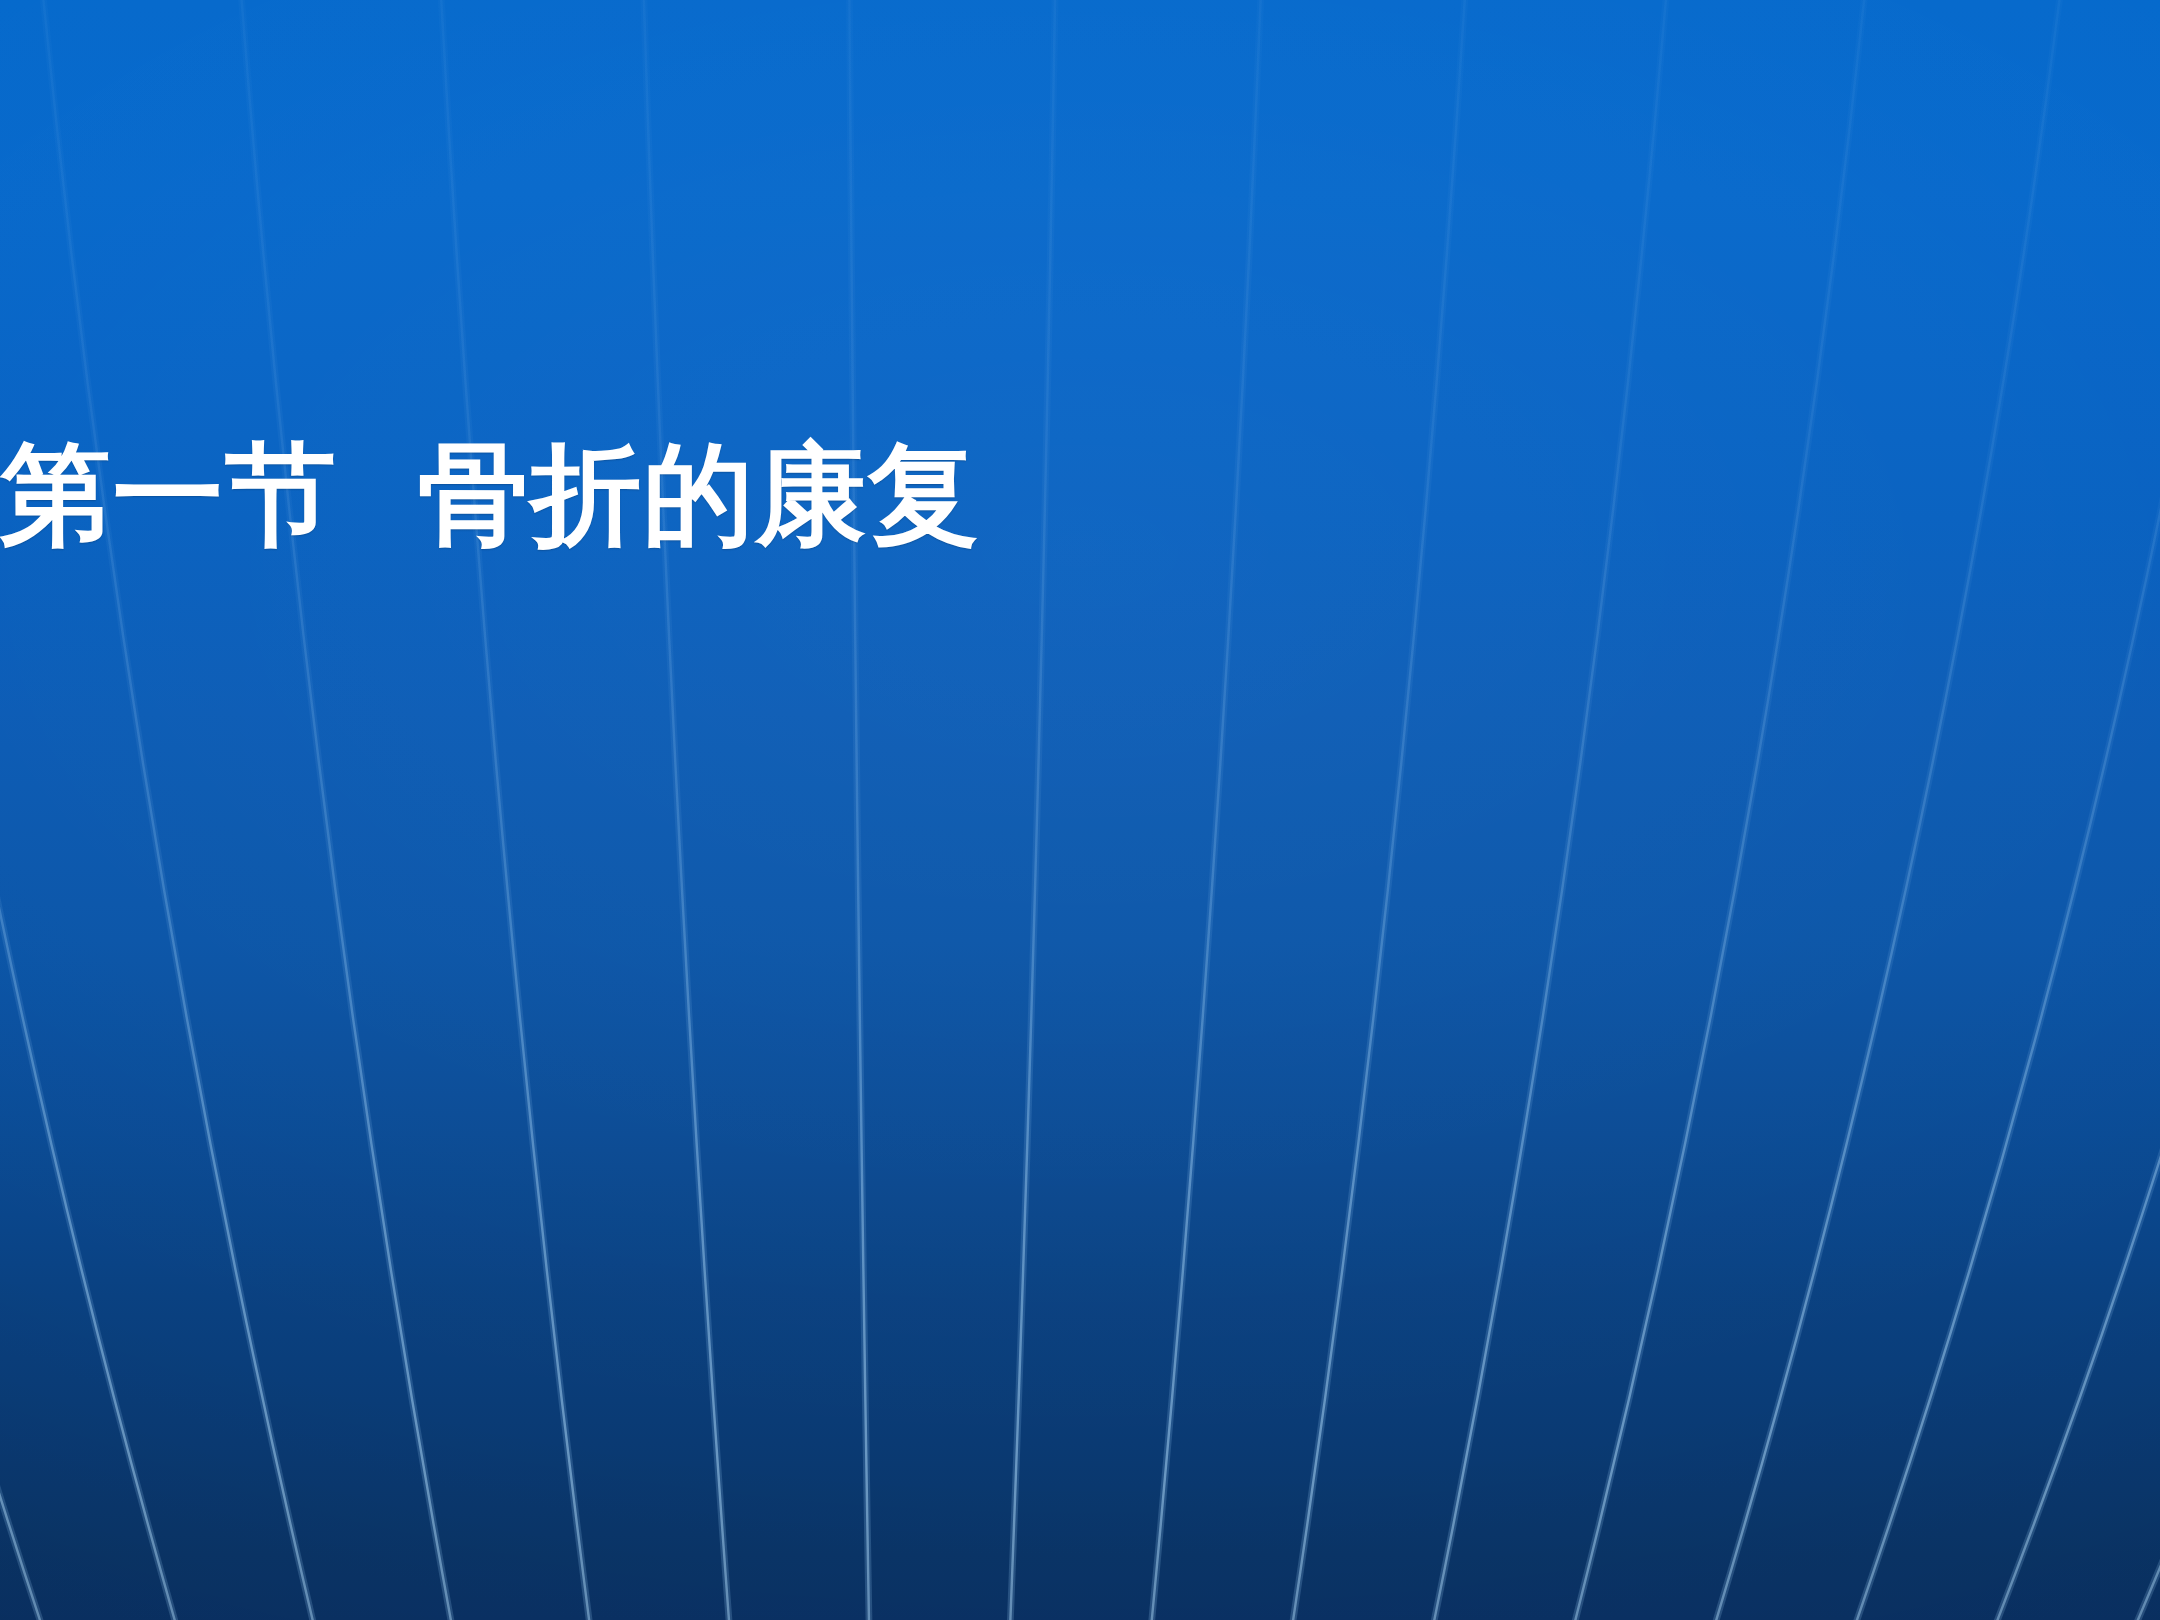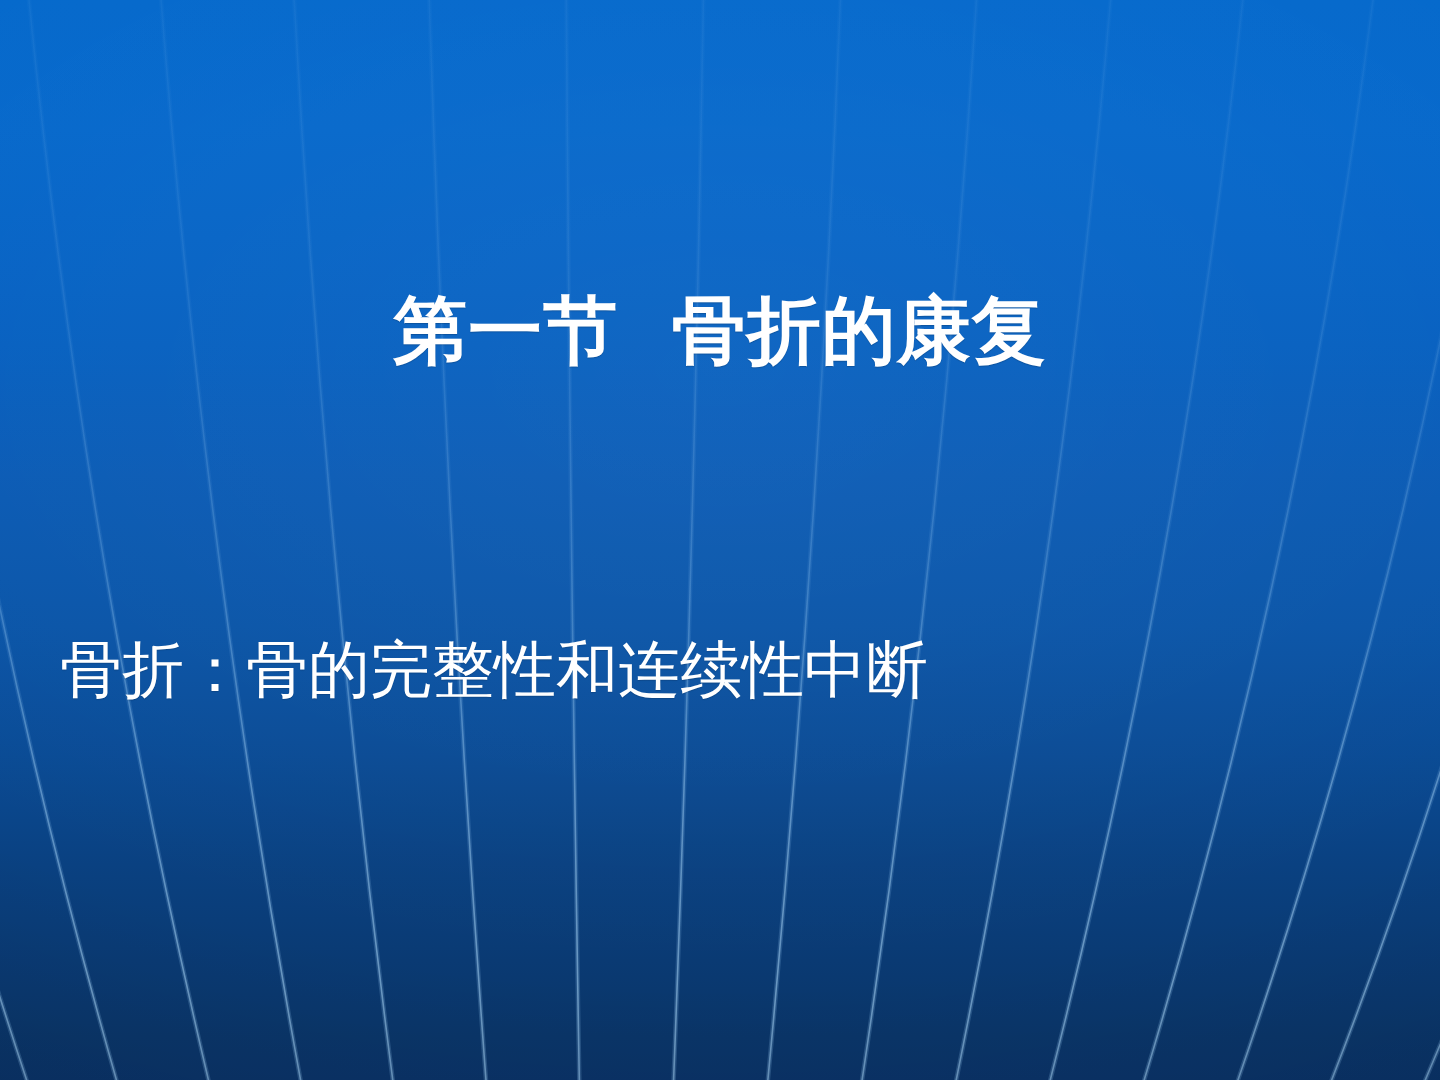--- a/index.html
+++ b/index.html
@@ -64,21 +64,20 @@
   .content {
     position: absolute;
     inset: 0;
   }
 
   .slide-title {
     position: absolute;
     left: 0;
     right: 0;
     top: 243px;
-    text-align: center;
     color: #FFFFFF;
     font-family: "DejaVu Sans", "Liberation Sans", sans-serif;
     font-weight: 700;
     font-size: 74px;
     line-height: 1.02;
     letter-spacing: 1px;
     white-space: pre;
     text-shadow: 0 1px 1px rgba(0,0,0,0.18);
   }
 
@@ -175,17 +174,16 @@
       </g>
   </svg>
 
   <div class="bg-vignette"></div>
 
   <div class="content">
 
     <h1 class="slide-title">第一节  骨折的康复</h1>
 
     <div class="body-block">
-      <span class="body-line">骨折：骨的完整性和连续性中断</span>
     </div>
 
   </div>
 </div>
 
 </body></html>

